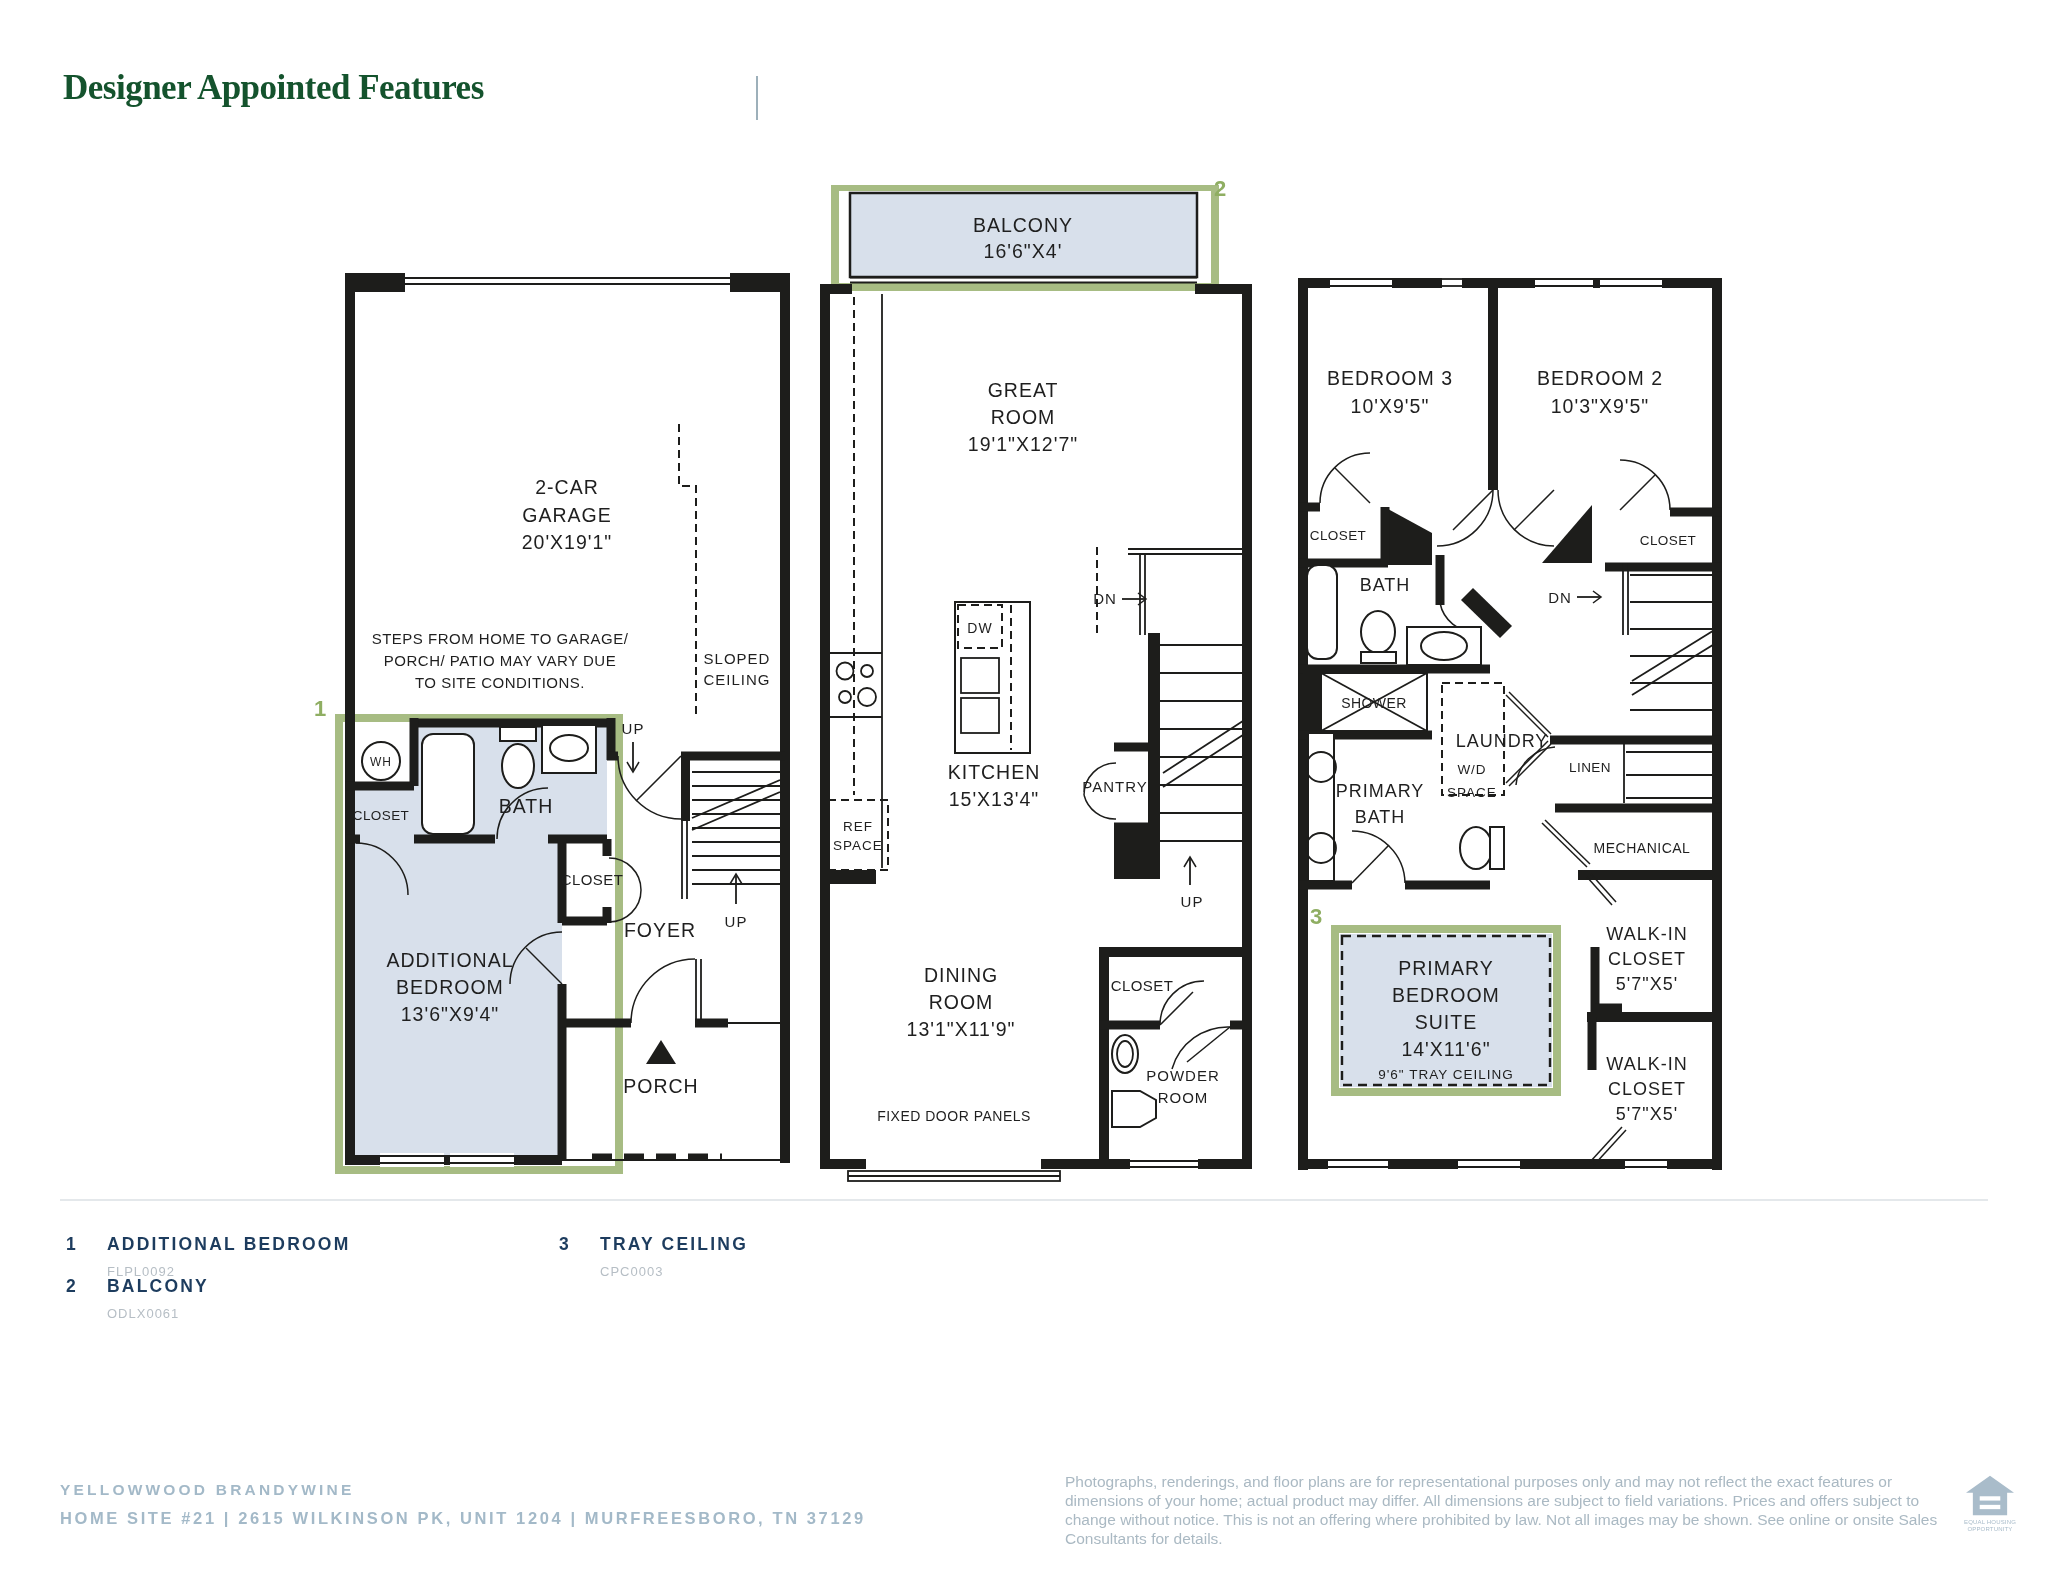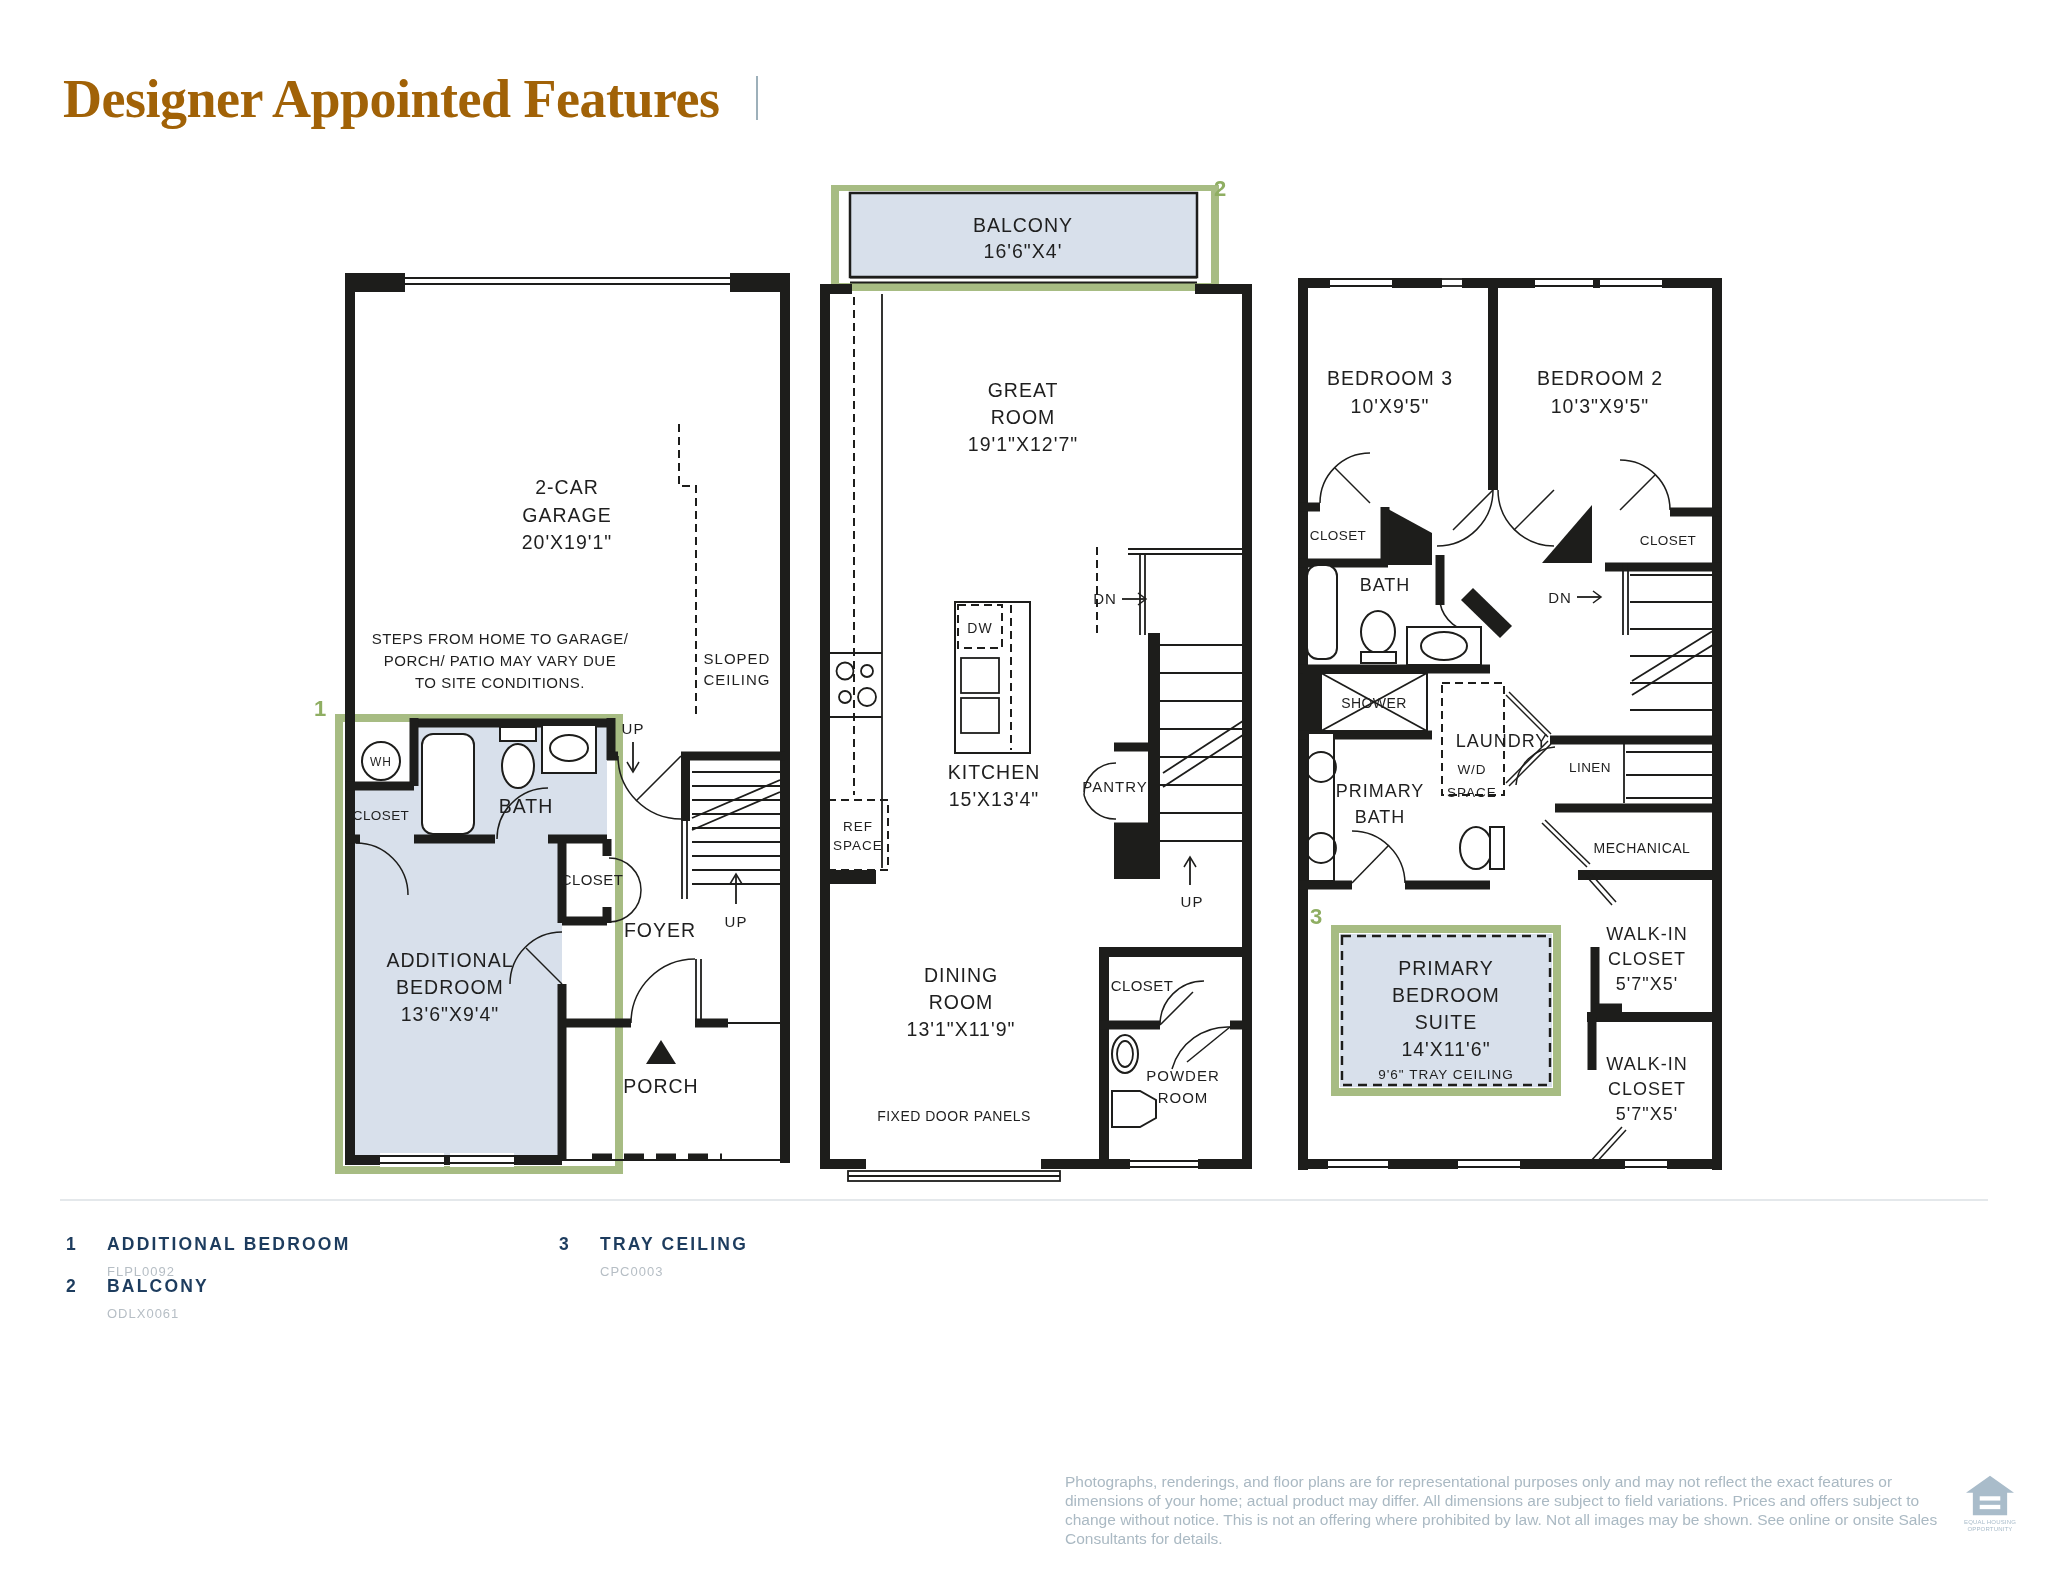--- a/index.html
+++ b/index.html
@@ -1,20 +1,20 @@
 <!DOCTYPE html>
 <html><head>
 <meta charset="utf-8">
 <style>
   html,body{margin:0;padding:0;background:#fff;}
   #canvas{position:relative;width:2048px;height:1583px;background:#fff;overflow:hidden;
           font-family:"Liberation Sans",sans-serif;}
   
   .title{position:absolute;left:63px;top:68px;font-family:"Liberation Serif",serif;
-         font-size:54px;font-weight:700;color:#a16207;letter-spacing:-0.5px;margin:0;}
+         font-size:35px;font-weight:700;color:#14532d;letter-spacing:-0.5px;margin:0;}
   .title-divider{position:absolute;left:756px;top:76px;width:2px;height:44px;background:#9db0ba;}
   .subtitle-caps{position:absolute;left:782px;top:88px;font-size:27px;color:#1d3c5e;
                  letter-spacing:8px;font-weight:500;}
   .desc{position:absolute;left:64px;top:128px;font-size:19px;color:#8ca0ab;letter-spacing:0.2px;}
   
   svg.plan{position:absolute;}
   svg text{font-family:"Liberation Sans",sans-serif;fill:#1f1f1f;letter-spacing:1px;
            text-anchor:middle;}
   .t20{font-size:19.5px;} .t18{font-size:18px;} .t15{font-size:15px;}
   .t14{font-size:14px;} .t13{font-size:13.5px;} .t12{font-size:12px;}
@@ -396,20 +396,24 @@
   </div>
   <div class="legend-item" style="left:66px;top:1276px;">
     <span class="lnum">2</span><span class="ltitle">BALCONY</span>
     <div class="lcode">ODLX0061</div>
   </div>
   <div class="legend-item" style="left:559px;top:1234px;">
     <span class="lnum">3</span><span class="ltitle">TRAY CEILING</span>
     <div class="lcode">CPC0003</div>
   </div>
 
+  <div class="footer-left">
+    <div class="f-community">YELLOWWOOD BRANDYWINE</div>
+    <div class="f-address">HOME SITE #21  |  2615 WILKINSON PK, UNIT 1204  |  MURFREESBORO, TN 37129</div>
+  </div>
 
   <div class="footer-right">Photographs, renderings, and floor plans are for representational purposes only and may not reflect the exact features or dimensions of your home; actual product may differ. All dimensions are subject to field variations. Prices and offers subject to change without notice. This is not an offering where prohibited by law. Not all images may be shown. See online or onsite Sales Consultants for details.</div>
 
   <svg class="eh-logo" width="52" height="72" viewBox="0 0 60 84">
     <polygon points="30,2 58,22 50,22 50,48 10,48 10,22 2,22" fill="#a9bcca"></polygon>
     <rect x="18" y="26" width="24" height="5" fill="#fff"></rect>
     <rect x="18" y="36" width="24" height="5" fill="#fff"></rect>
     <text x="30" y="58" style="font-size:7px;fill:#a9bcca;letter-spacing:0.2px;text-anchor:middle;"><tspan x="30" dy="0">EQUAL HOUSING</tspan><tspan x="30" dy="8">OPPORTUNITY</tspan></text>
   </svg>
 

